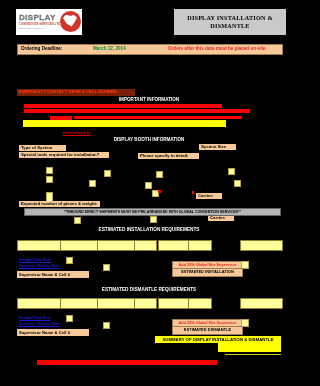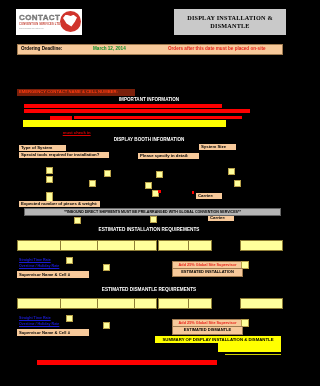--- a/index.html
+++ b/index.html
@@ -96,21 +96,21 @@
   #summary span{display:block;font-size:4.3px;font-weight:bold;line-height:7px;
      text-align:center;white-space:nowrap;}
   #sum-field{left:218px;top:343px;width:63px;height:9px;background:#ff0;}
   #footer-red{left:37px;top:360px;width:180px;height:5px;background:#f00;}
   #yellow-rule{left:225px;top:354px;width:56px;height:1px;background:#cc0;}
 </style>
 </head>
 <body>
 
 <div class="abs" id="logo-box">
-  <div id="logo-word">CONTACT</div>
+  <div id="logo-word">DISPLAY</div>
   <div id="logo-sub">CONVENTION SERVICES LTD.</div>
   <div id="logo-url">www.globalconvention.ca</div>
   <div id="logo-globe"></div>
 </div>
 
 <div class="abs" id="title-box">
   <span>DISPLAY INSTALLATION &amp; DISMANTLE</span>
 </div>
 
 <div class="abs" id="deadline-bar">

